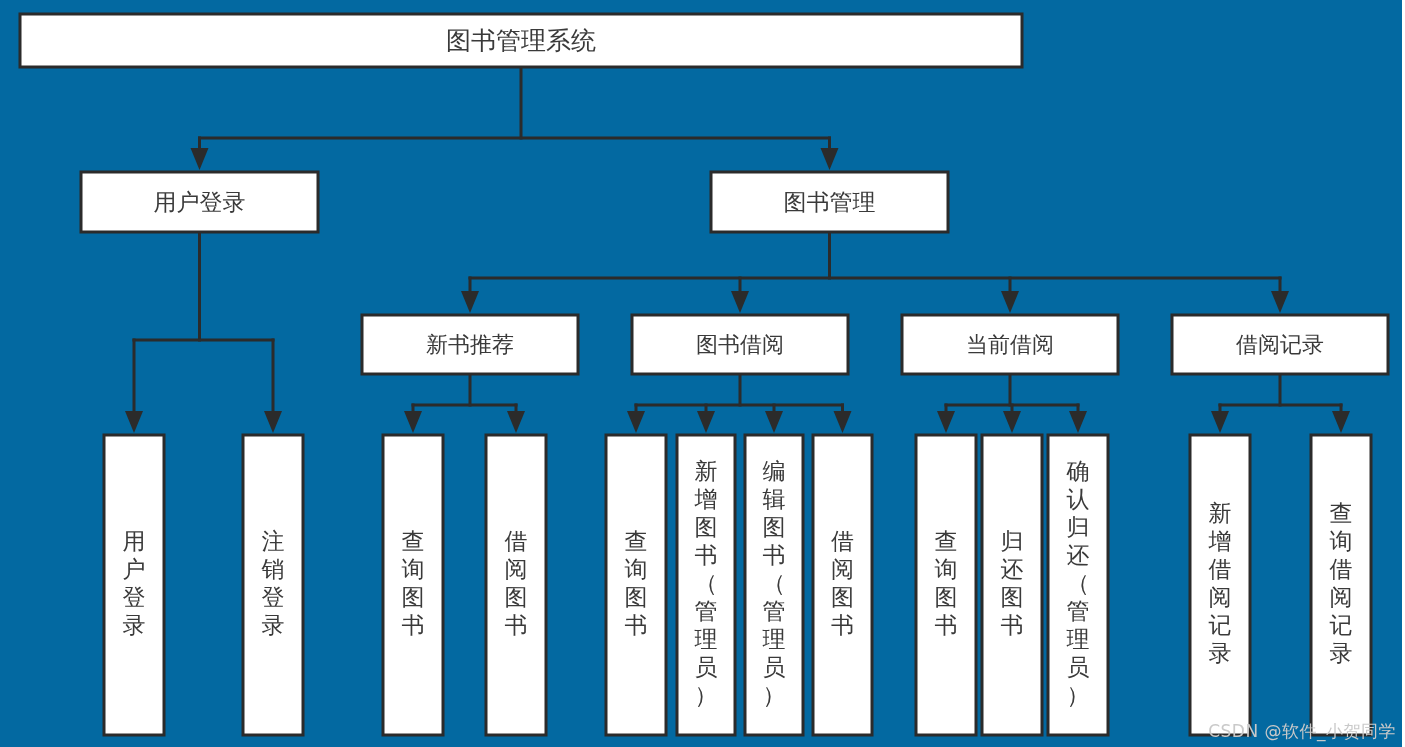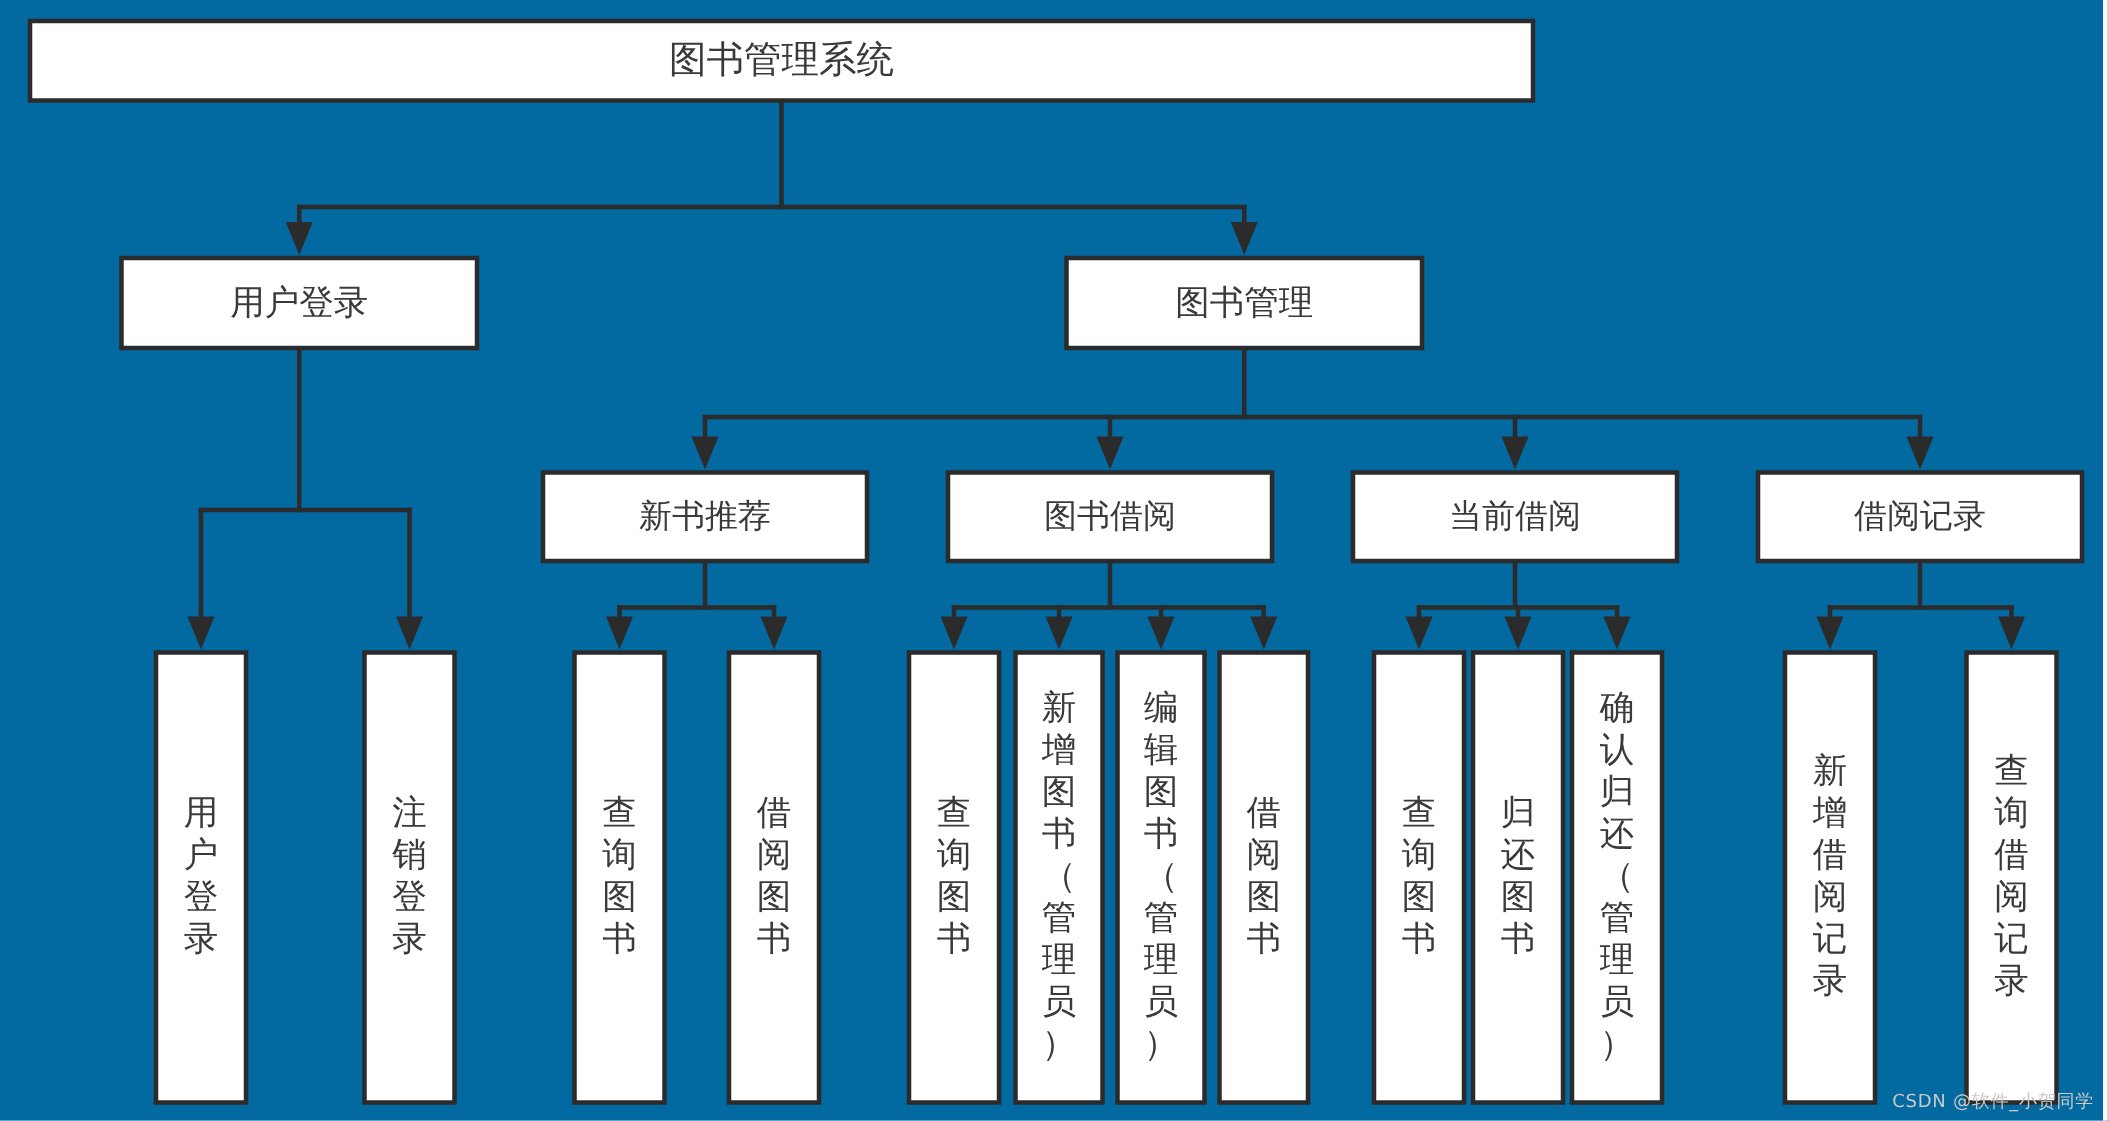--- a/index.html
+++ b/index.html
@@ -11,21 +11,21 @@
   .node-label{fill:#3a3a3a;font-family:"DejaVu Sans","Liberation Sans",sans-serif;
               text-anchor:middle;dominant-baseline:middle;}
   .lbl-title{font-size:25px;}
   .lbl-l2{font-size:23px;}
   .lbl-l3{font-size:22px;}
   .vlabel{font-size:23px;fill:#3a3a3a;
           font-family:"DejaVu Sans","Liberation Sans",sans-serif;
           text-anchor:middle;}
   .conn{stroke:#2b2b2b;stroke-width:3;fill:none;stroke-linecap:square;}
   .arrowhead{fill:#2b2b2b;}
-  .watermark{position:absolute;right:6px;bottom:4px;font-size:12px;color:#c9c9c9;
+  .watermark{position:absolute;right:6px;bottom:4px;font-size:17px;color:#c9c9c9;
              font-family:"DejaVu Sans","Liberation Sans",sans-serif;
              letter-spacing:0.5px;white-space:nowrap;margin-top:32px;}
 </style>
 </head>
 <body>
 
 <div id="diagram-root">
 
   <svg id="flow" viewBox="0 0 1405 747">
     <g id="connectors">

